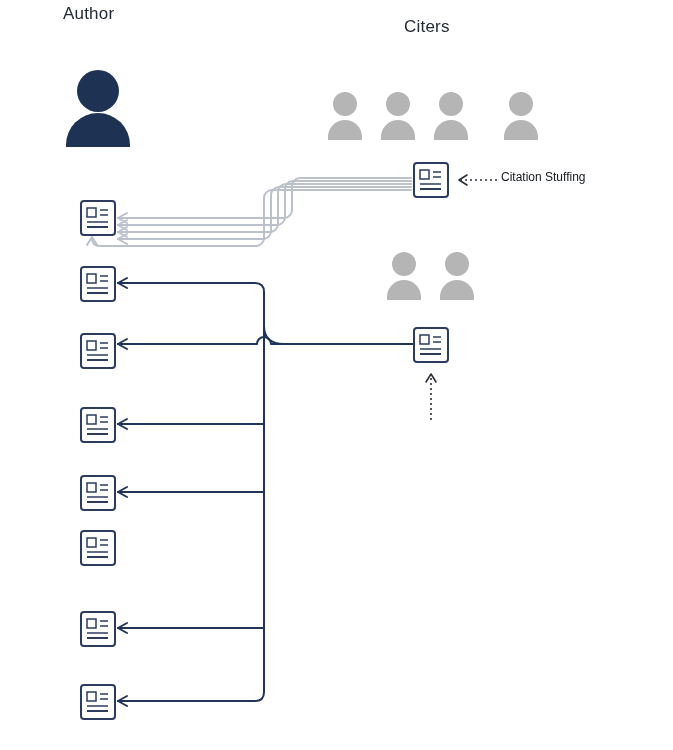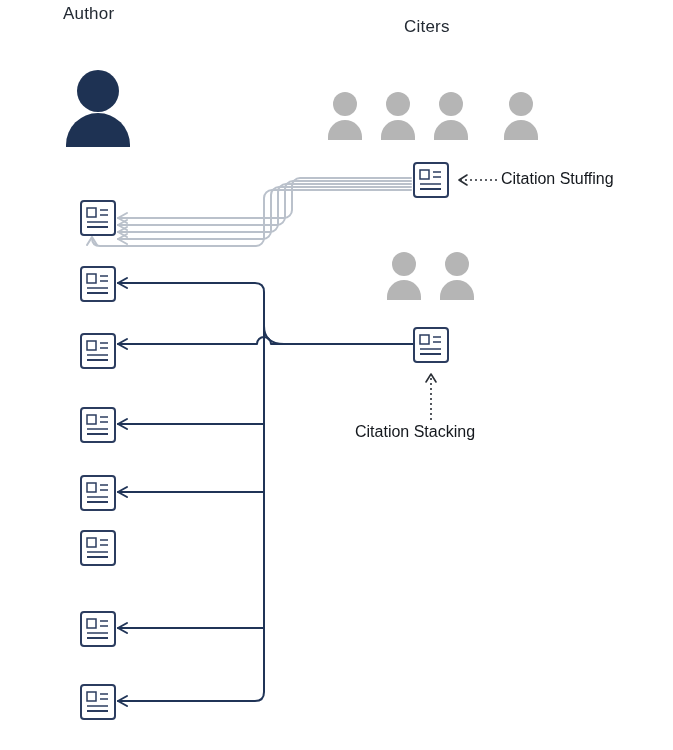--- a/index.html
+++ b/index.html
@@ -1,21 +1,21 @@
 <!DOCTYPE html>
 <html><head>
 <meta charset="utf-8">
 <style>
   html,body{margin:0;padding:0;background:#ffffff;}
   .canvas{
     position:relative;width:673px;height:750px;background:#ffffff;
     font-family:"Liberation Sans",sans-serif;overflow:hidden;
   }
   .hdr{position:absolute;font-size:17px;color:#232a33;letter-spacing:.2px;}
-  .ann{position:absolute;font-size:16px;color:#14181d;}
+  .ann{position:absolute;font-size:12px;color:#14181d;}
   svg.layer{position:absolute;left:0;top:0;}
   .doc rect.outer{fill:#ffffff;stroke-width:2;}
   .doc rect.sq{fill:none;stroke-width:1.5;}
   .doc line{stroke-width:1.5;fill:none;}
   .doc line.base{stroke-width:2;}
   .lines path,.lines polyline{fill:none;stroke-width:2;stroke-linecap:round;stroke-linejoin:round;}
   .dotted{stroke-dasharray:2 3;stroke-width:1.6;fill:none;}
   .dothead{fill:none;stroke-width:1.6;stroke-linecap:round;stroke-linejoin:round;}
   .person circle,.person path{stroke:none;}
 </style>
@@ -179,15 +179,14 @@
 
     <g stroke="#2a2f36">
       <path class="dotted" d="M 497 180 H 459"></path>
       <polyline class="dothead" points="467,175 459,180 467,185"></polyline>
       <path class="dotted" d="M 431 420 V 374"></path>
       <polyline class="dothead" points="426,382 431,374 436,382"></polyline>
     </g>
   </svg>
 
   <div class="ann" style="left:501px;top:170px">Citation Stuffing</div>
-  <div class="ann" style="left:355px;top:423px">Citation Stacking</div>
 
 </div>
 
 </body></html>

